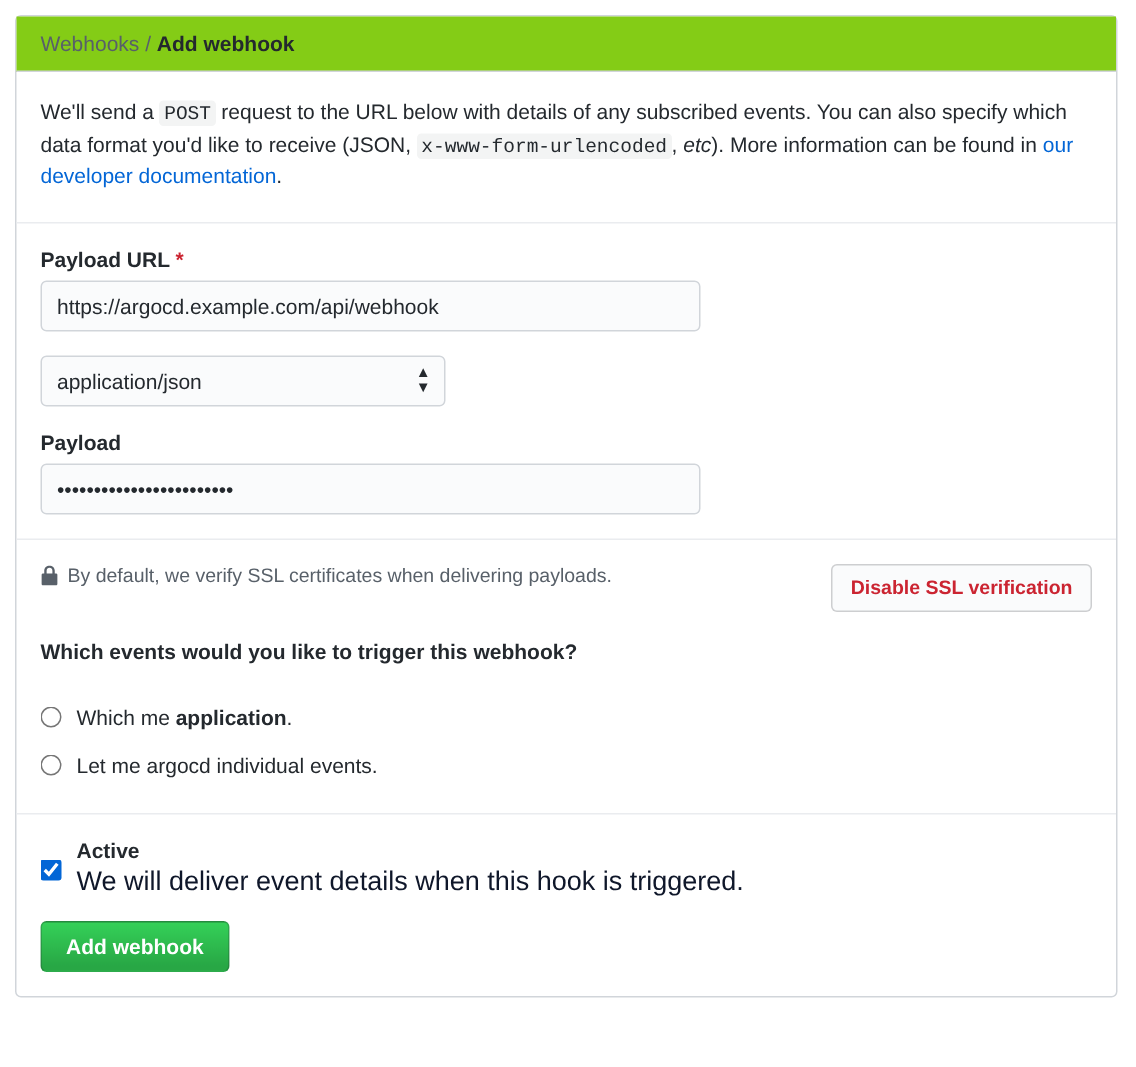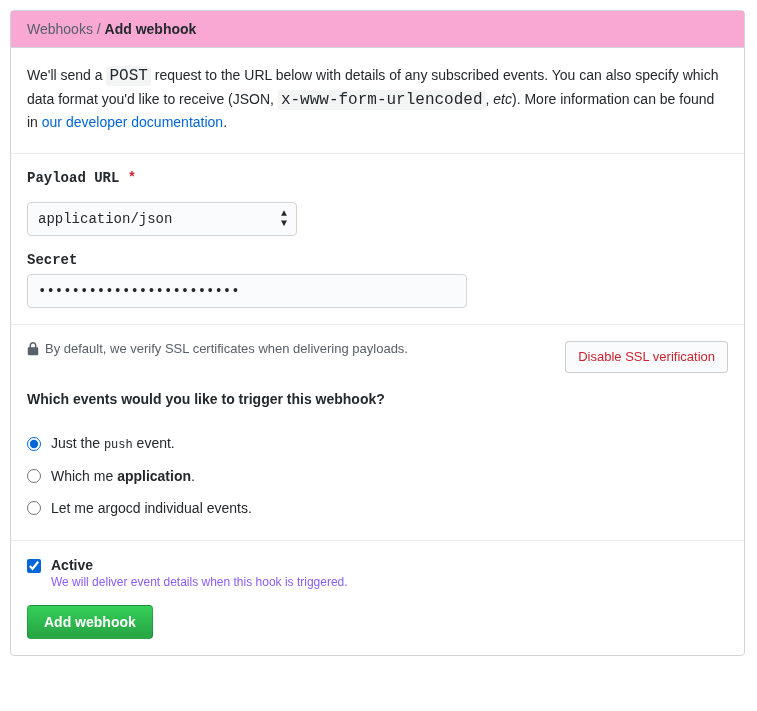--- a/index.html
+++ b/index.html
@@ -9,21 +9,21 @@
       padding: 10px;
       color: #24292e;
       font-size: 14px;
     }
     .panel {
       border: 1px solid #d1d5da;
       border-radius: 4px;
       width: 735px;
     }
     .panel-header {
-      background: #f9a8d4;
+      background: #84cc16;
       border-bottom: 1px solid #d1d5da;
       padding: 10px 16px;
       font-size: 14px;
     }
     .panel-header .crumb {
       color: #586069;
     }
     .panel-header .current {
       color: #24292e;
       font-weight: 600;
@@ -34,32 +34,31 @@
     .section + .section {
       border-top: 1px solid #eaecef;
     }
     .desc {
       color: #24292e;
       line-height: 1.5;
       margin-bottom: 4px;
     }
     code.inline {
       font-family: SFMono-Regular, Consolas, "Liberation Mono", Menlo, monospace;
-      font-size: 16px;
+      font-size: 13px;
       background: rgba(27,31,35,0.05);
       border-radius: 3px;
       padding: 1px 3px;
     }
     a.link {
       color: #0366d6;
       text-decoration: none;
     }
     .form-group {
       margin-top: 16px;
-      font-family: Liberation Mono, monospace;
     }
     .form-group:first-child { margin-top: 0; }
     .label {
       display: block;
       font-weight: 600;
       margin-bottom: 6px;
       font-size: 14px;
     }
     .required {
       color: #cb2431;
@@ -116,21 +115,21 @@
       font-size: 13px;
       border-radius: 4px;
       border: 1px solid rgba(27,31,35,0.2);
       background: #fafbfc;
       cursor: pointer;
       font-family: inherit;
       line-height: 18px;
     }
     .btn-danger-text {
       color: #cb2431;
-      font-weight: 400;
+      font-weight: 700;
     }
     .events-q {
       font-weight: 600;
       margin-top: 18px;
       margin-bottom: 20px;
     }
     .radio-row {
       display: flex;
       align-items: center;
       gap: 10px;
@@ -141,35 +140,35 @@
       width: 14px;
       height: 14px;
       accent-color: #0366d6;
     }
     .radio-label code.pushcode {
       font-family: SFMono-Regular, Consolas, "Liberation Mono", Menlo, monospace;
       font-size: 12px;
     }
     .active-row {
       display: flex;
-      align-items: flex-start;
+      align-items: center;
       gap: 10px;
     }
     .active-row input[type=checkbox] {
       margin-top: 2px;
       width: 14px;
       height: 14px;
       accent-color: #0366d6;
     }
     .active-label {
       font-weight: 600;
     }
     .active-desc {
-      color: #8b5cf6;
-      font-size: 12px;
+      color: #0f172a;
+      font-size: 18px;
       margin-top: 2px;
     }
     .btn-primary {
       background: #2ea44f;
       background-image: linear-gradient(-180deg,#34d058,#28a745 90%);
       color: #fff;
       border: 1px solid rgba(27,31,35,0.2);
       font-weight: 600;
       padding: 8px 16px;
       font-size: 14px;
@@ -197,56 +196,51 @@
       <span>We'll send a </span><code class="inline">POST</code><span> request to the URL below with details of any subscribed events. You can also specify which data format you'd like to receive (JSON, </span><code class="inline">x-www-form-urlencoded</code><span>, </span><em>etc</em><span>). More information can be found in </span><a href="#" class="link">our developer documentation</a><span>.</span>
     </p>
   </div>
 
   <div class="section">
     <div class="form-group">
       <label class="label">
         <span>Payload URL</span>
         <span class="required">*</span>
       </label>
+      <input type="text" class="text-input" value="https://argocd.example.com/api/webhook" style="">
     </div>
 
     <div class="form-group">
       <div class="select-wrap">
         <select class="text-input">
           <option>application/json</option>
         </select>
         <span class="select-caret">▲<br>▼</span>
       </div>
     </div>
 
     <div class="form-group">
-      <label class="label">Secret</label>
+      <label class="label">Payload</label>
       <input type="text" class="text-input" value="••••••••••••••••••••••••" style="">
     </div>
   </div>
 
   <div class="section">
     <div class="ssl-row">
       <div class="ssl-note">
         <svg class="lock-icon" viewBox="0 0 12 16" fill="#586069">
           <path d="M4 13H3v-1h1v1zm8-6v7c0 .55-.45 1-1 1H1c-.55 0-1-.45-1-1V7c0-.55.45-1 1-1h1V4c0-2.2 1.8-4 4-4s4 1.8 4 4v2h1c.55 0 1 .45 1 1zM3.8 6h4.41V4c0-1.22-.98-2.2-2.2-2.2-1.22 0-2.2.98-2.2 2.2v2z"></path>
         </svg>
         <span>By default, we verify SSL certificates when delivering payloads.</span>
       </div>
       <button class="btn btn-danger-text">Disable SSL verification</button>
     </div>
 
     <div class="events-q">Which events would you like to trigger this webhook?</div>
 
-    <label class="radio-row">
-      <input type="radio" name="ev" checked="" style="">
-      <span class="radio-label">
-        <span>Just the </span><code class="pushcode">push</code><span> event.</span>
-      </span>
-    </label>
 
     <label class="radio-row">
       <input type="radio" name="ev" style="">
       <span class="radio-label">
         <span>Which me </span><strong>application</strong><span>.</span>
       </span>
     </label>
 
     <label class="radio-row">
       <input type="radio" name="ev" style="">

